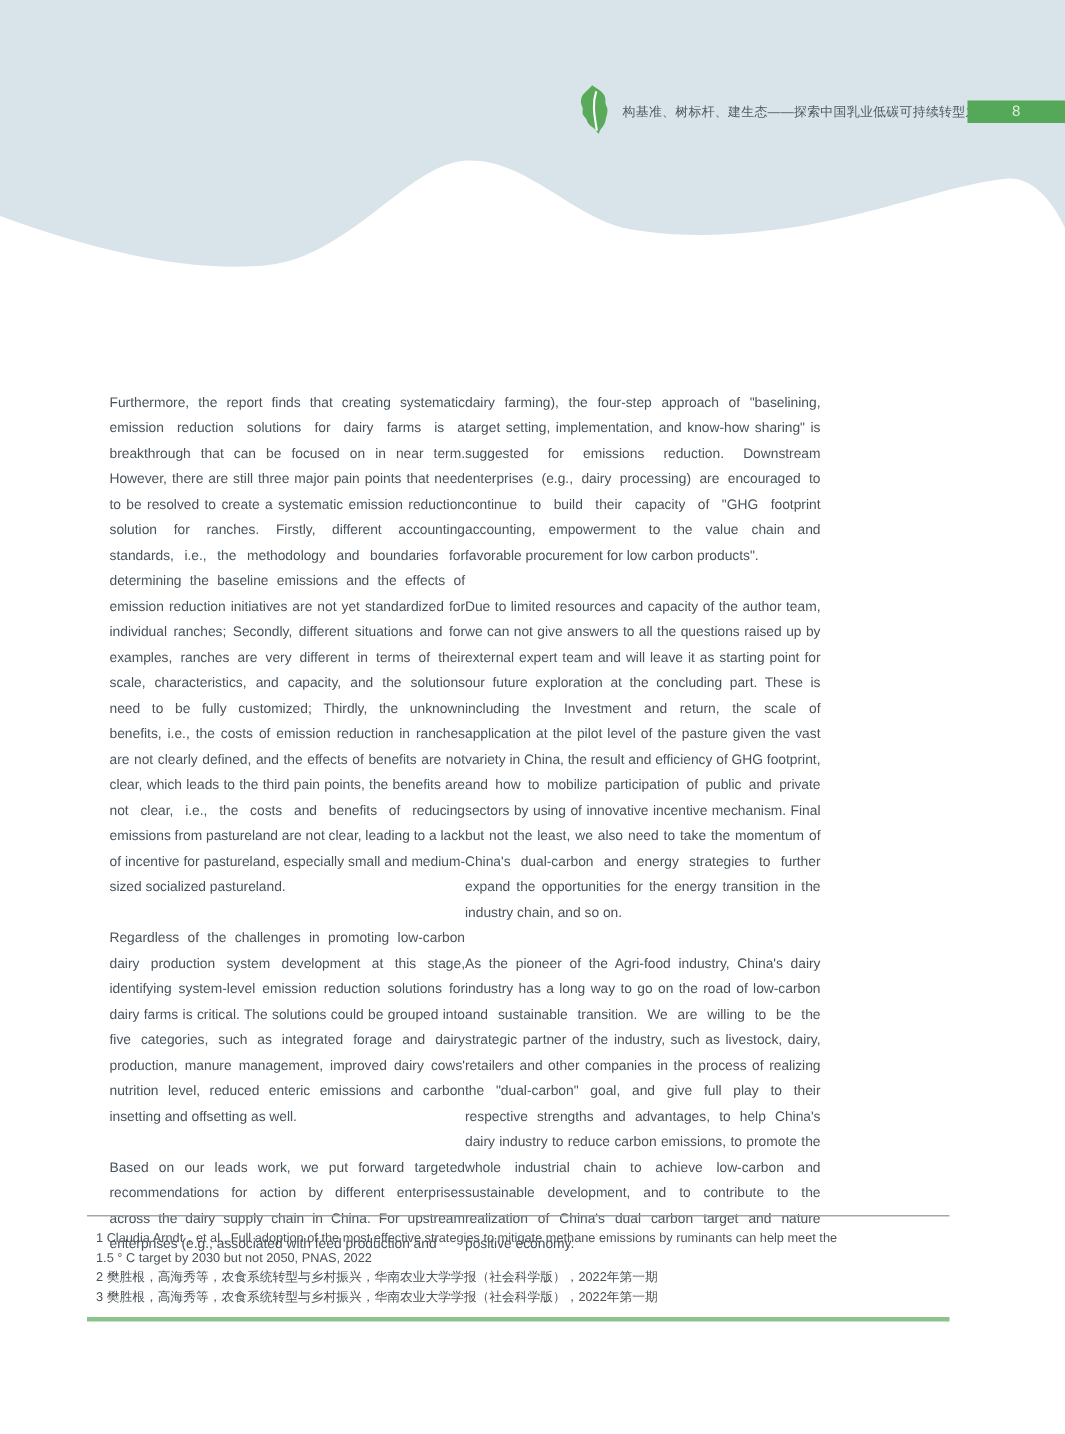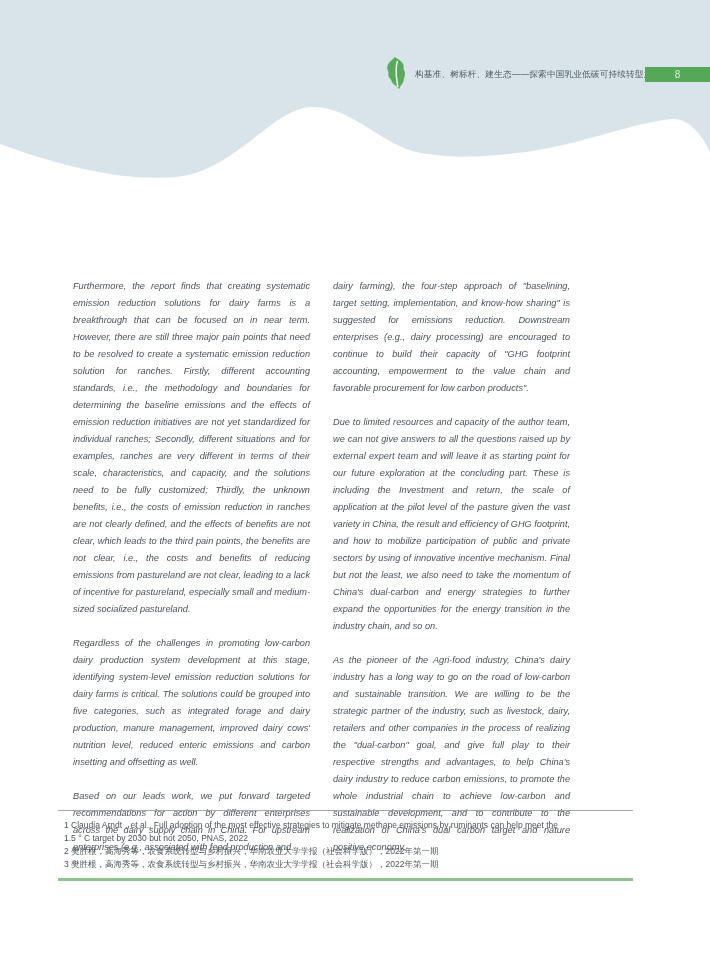--- a/index.html
+++ b/index.html
@@ -18,26 +18,25 @@
   .header-title{
     position:absolute;left:415px;top:13px;
     font-size:8.6px;color:#4d5a5c;letter-spacing:0.2px;white-space:nowrap;
   }
   .page-badge{
     position:absolute;left:645px;top:11px;width:65px;height:15px;
     background:#55a857;
     color:#d9efd9;font-size:10px;line-height:15px;text-align:center;
   }
   .columns{
-    position:absolute;left:73px;top:278px;width:497px;
-    display:flex;gap:23px;
+    position:absolute;left:73px;top:260px;width:497px;
+    display:flex;
     color:#48525a;
     font-size:9.2px;line-height:17px;
     text-align:justify;
-    font-style:italic;
   }
   .col{width:237px;}
   .col p{margin:0 0 17px 0;}
   .fn-divider{
     position:absolute;left:58px;top:810px;width:575px;height:1px;
     background:#a3a7aa;
   }
   .footnotes{
     position:absolute;left:64px;top:819px;width:507px;
     font-size:8.5px;line-height:13px;color:#4b5358;

